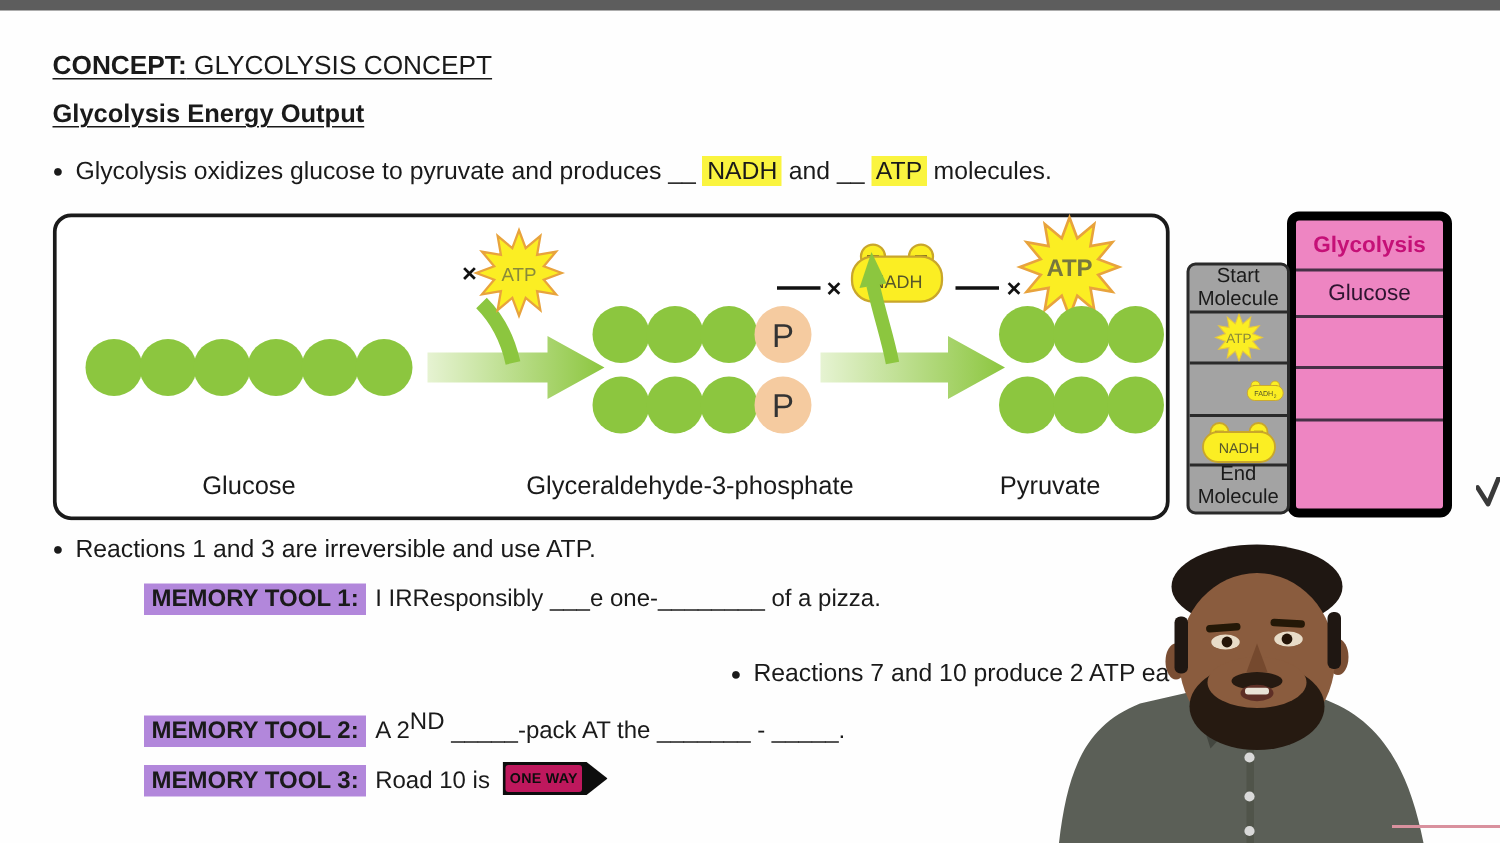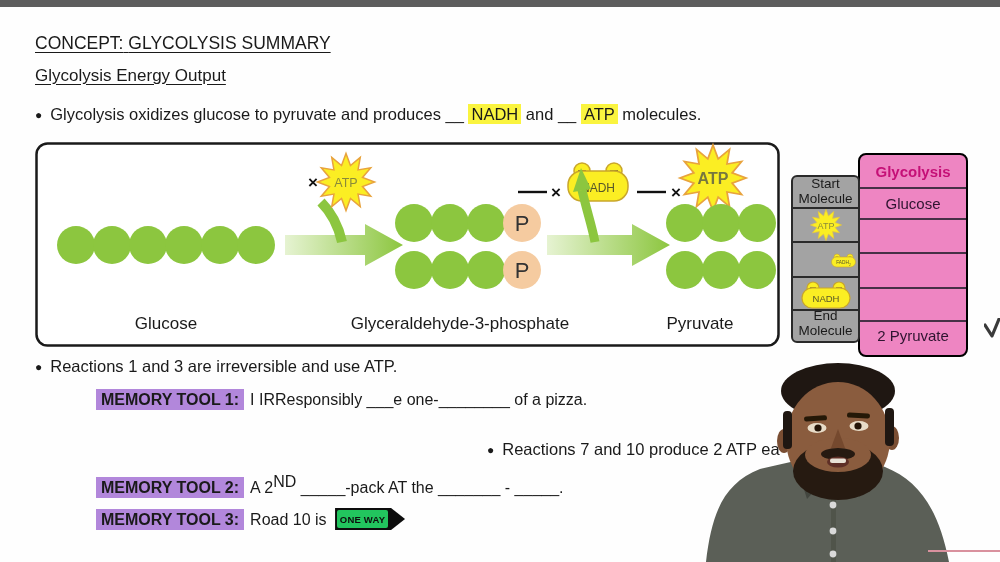--- a/index.html
+++ b/index.html
@@ -1,61 +1,61 @@
 <!DOCTYPE html>
 <html><head>
 <meta charset="utf-8">
 <style>
   html,body{margin:0;padding:0;background:#fff;}
   .stage{position:relative;width:1000px;height:562px;background:#fefefe;overflow:hidden;
          font-family:"Liberation Sans", sans-serif;color:#1a1a1a;}
   .abs{position:absolute;}
   .topbar{left:0;top:0;width:1000px;height:7px;background:#5d5d5d;}
   .concept{left:35px;top:33px;font-size:17.5px;text-decoration:underline;text-underline-offset:3px;}
-  .concept .lbl{font-weight:normal;}
-  .subtitle{left:35px;top:66px;font-size:17px;font-weight:normal;text-decoration:underline;text-underline-offset:3px;}
+  .concept .lbl{font-weight:bold;}
+  .subtitle{left:35px;top:66px;font-size:17px;font-weight:bold;text-decoration:underline;text-underline-offset:3px;}
   .line{font-size:16.5px;white-space:nowrap;}
   .bullet-glyph{font-size:12px;margin-right:8px;vertical-align:1px;}
   .hl-yellow{background:#FAF43F;padding:1px 3px;}
   .mtrow{font-size:16px;white-space:nowrap;}
   .mt-label{background:#B287DB;font-weight:bold;padding:2px 5px;margin-right:6px;}
   sup.nd{font-size:16px;vertical-align:6px;font-weight:normal;}
   
   .diagram-svg{left:35px;top:142px;}
   
-  .gt-pink{left:858px;top:141px;width:110px;height:204px;background:#EE85C2;border:2px solid #000000;
-           border-radius:8px;box-sizing:border-box;overflow:hidden;margin-top:12px;}
+  .gt-pink{left:858px;top:141px;width:110px;height:204px;background:#EE85C2;border:6px solid #000000;
+           border-radius:8px;box-sizing:border-box;overflow:hidden;}
   .gt-prow{display:flex;align-items:center;justify-content:center;font-size:15px;color:#2e1430;box-sizing:border-box;}
   .gt-prow + .gt-prow{border-top:2px solid #463046;}
   .gt-head{color:#C51077;font-weight:600;}
   .gt-left{left:791px;top:175px;width:69px;height:168px;background:#a3a3a3;border:2px solid #2a2a2a;
            border-radius:6px;box-sizing:border-box;overflow:hidden;}
   .gt-lrow{display:flex;align-items:center;justify-content:center;font-size:13.5px;line-height:1.08;
            text-align:center;white-space:pre-line;box-sizing:border-box;}
   .gt-lrow + .gt-lrow{border-top:2px solid #2a2a2a;}
   
   .oneway{position:relative;display:inline-block;width:70px;height:22px;vertical-align:-5px;margin-left:4px;}
   .oneway .bg{position:absolute;inset:0;background:#0d0d0d;
               clip-path:polygon(0 0,80% 0,100% 50%,80% 100%,0 100%);}
-  .oneway .inner{position:absolute;left:2px;top:2px;bottom:2px;width:51px;background:#22c55e;border-radius:2px;
+  .oneway .inner{position:absolute;left:2px;top:2px;bottom:2px;width:51px;background:#be185d;border-radius:2px;
                  display:flex;align-items:center;justify-content:center;font-size:9.5px;font-weight:bold;
                  letter-spacing:.2px;color:#0d0d0d;}
   .pinkline{left:928px;top:550px;width:72px;height:2px;background:#d9919e;}
   .svgtext{font-family:"Liberation Sans", sans-serif;}
 </style>
 </head>
 <body>
 
 <div class="stage">
 
   <div class="abs topbar"></div>
 
   <div class="abs concept">
     <span class="lbl">CONCEPT:</span>
-    <span>GLYCOLYSIS SUMMARY</span>
+    <span>GLYCOLYSIS CONCEPT</span>
   </div>
 
   <div class="abs subtitle" style="left:35px;top:66px;">Glycolysis Energy Output</div>
 
   <div class="abs line" style="left:35px;top:105px;">
     <span class="bullet-glyph">●</span><span>Glycolysis oxidizes glucose to pyruvate and produces __ </span><span class="hl-yellow">NADH</span><span> and __ </span><span class="hl-yellow">ATP</span><span> molecules.</span>
   </div>
 
   <svg class="abs diagram-svg" width="745" height="205" viewBox="0 0 745 205">
     <defs>
@@ -138,21 +138,20 @@
     <text x="425" y="187" font-size="17" text-anchor="middle" fill="#1a1a1a" class="svgtext">Glyceraldehyde-3-phosphate</text>
     <text x="665" y="187" font-size="17" text-anchor="middle" fill="#1a1a1a" class="svgtext">Pyruvate</text>
   </svg>
 
   <div class="abs gt-pink">
     <div class="gt-prow gt-head" style="height:32px;">Glycolysis</div>
     <div class="gt-prow" style="height:31px;">Glucose</div>
     <div class="gt-prow" style="height:34px;"></div>
     <div class="gt-prow" style="height:35px;"></div>
     <div class="gt-prow" style="height:33px;"></div>
-    <div class="gt-prow" style="height:29px;">2 Pyruvate</div>
   </div>
 
   <div class="abs gt-left">
     <div class="gt-lrow" style="height:30px;">Start
 Molecule</div>
     <div class="gt-lrow" style="height:34px;">
       <svg width="58" height="32" viewBox="0 0 58 32">
         <g transform="translate(29,16)">
           <polygon transform="scale(0.52)" points="0,-30 4.7,-17.4 15,-26 12.7,-12.7 26,-15 17.4,-4.7 30,0 17.4,4.7 26,15 12.7,12.7 15,26 4.7,17.4 0,30 -4.7,17.4 -15,26 -12.7,12.7 -26,15 -17.4,4.7 -30,0 -17.4,-4.7 -26,-15 -12.7,-12.7 -15,-26 -4.7,-17.4" fill="#FBEE23" stroke="#E8C83D" stroke-width="1.4"></polygon>
           <text x="0" y="3.5" font-size="9" text-anchor="middle" fill="#8a8a3a" class="svgtext">ATP</text>

